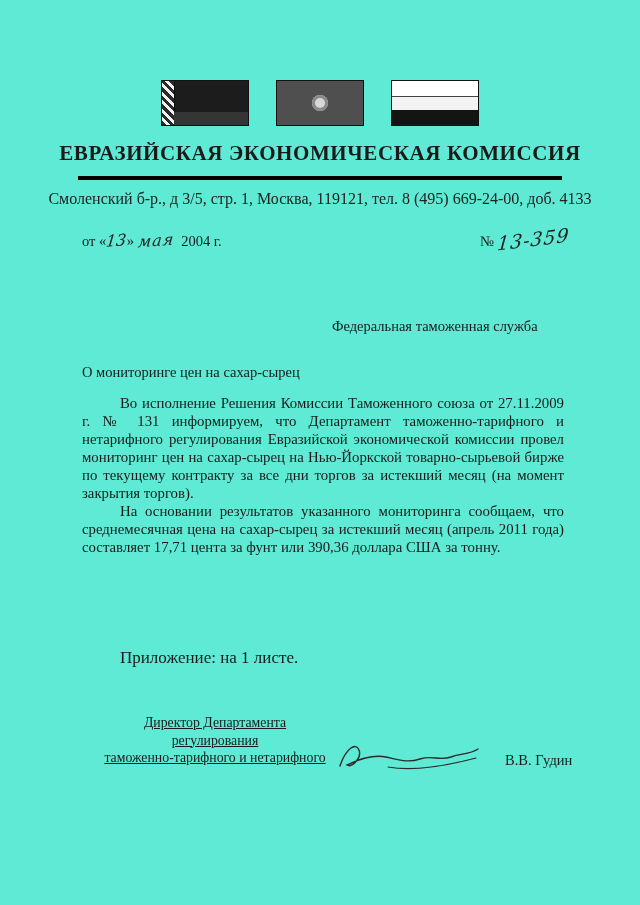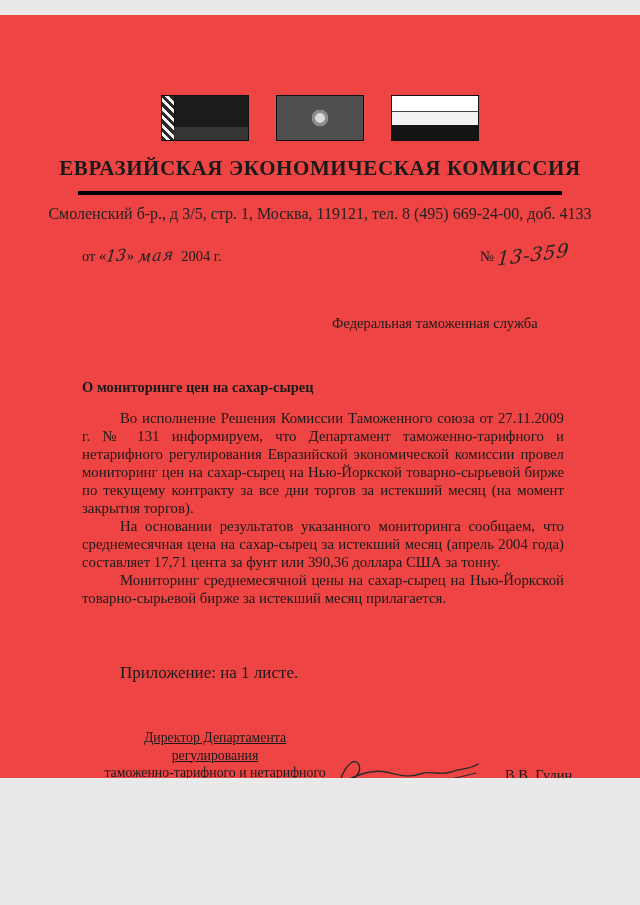--- a/index.html
+++ b/index.html
@@ -1,21 +1,21 @@
 <!DOCTYPE html>
 <html><head>
 <meta charset="utf-8">
 <style>
   html, body { margin: 0; padding: 0; background: #e9e9e9; }
   .page {
     position: relative;
     width: 640px;
-    height: 763px;
-    margin: 15px auto;
-    background: #ef4444;
+    height: 905px;
+    margin: 0 auto;
+    background: #5eead4;
     font-family: "Liberation Serif", serif;
     color: #1a1a1a;
     overflow: hidden;
   }
 
   
   .flags {
     position: absolute;
     top: 80px;
     left: 0;
@@ -115,30 +115,29 @@
   .hand-month { font-size: 16px; letter-spacing: 1px; }
   .hand-number {
     font-size: 19px;
     transform: rotate(-7deg) skewX(-12deg);
     letter-spacing: 1px;
   }
 
   
   .recipient {
     position: absolute;
-    top: 300px;
+    top: 318px;
     left: 332px;
     font-size: 14.5px;
   }
   .subject {
     position: absolute;
     top: 364px;
     left: 82px;
     font-size: 14.5px;
-    font-weight: bold;
   }
 
   
   .body-text {
     position: absolute;
     top: 394px;
     left: 82px;
     width: 482px;
     font-size: 14.8px;
     line-height: 18px;
@@ -212,22 +211,21 @@
     <div class="ref-date"><span>от «</span><span class="hand hand-day">13</span><span>»</span>&nbsp;<span class="hand hand-month">мая</span>&nbsp;&nbsp;<span>2004 г.</span></div>
     <div class="ref-number"><span>№</span>&nbsp;<span class="hand hand-number">13-359</span></div>
   </div>
 
   <div class="recipient">Федеральная таможенная служба</div>
 
   <div class="subject">О мониторинге цен на сахар-сырец</div>
 
   <div class="body-text">
     <p>Во исполнение Решения Комиссии Таможенного союза от 27.11.2009 г. № 131 информируем, что Департамент таможенно-тарифного и нетарифного регулирования Евразийской экономической комиссии провел мониторинг цен на сахар-сырец на Нью-Йоркской товарно-сырьевой бирже по текущему контракту за все дни торгов за истекший месяц (на момент закрытия торгов).</p>
-    <p>На основании результатов указанного мониторинга сообщаем, что среднемесячная цена на сахар-сырец за истекший месяц (апрель 2004 года) составляет 17,71 цента за фунт или 390,36 доллара США за тонну.</p>
-    <p>Мониторинг среднемесячной цены на сахар-сырец на Нью-Йоркской товарно-сырьевой бирже за истекший месяц прилагается.</p>
+    <p>На основании результатов указанного мониторинга сообщаем, что среднемесячная цена на сахар-сырец за истекший месяц (апрель 2011 года) составляет 17,71 цента за фунт или 390,36 доллара США за тонну.</p>
   </div>
 
   <div class="attachment">Приложение: на 1 листе.</div>
 
   <div class="sig-position">
     <div>Директор Департамента</div>
     <div>регулирования</div>
     <div>таможенно-тарифного и нетарифного</div>
   </div>
 

